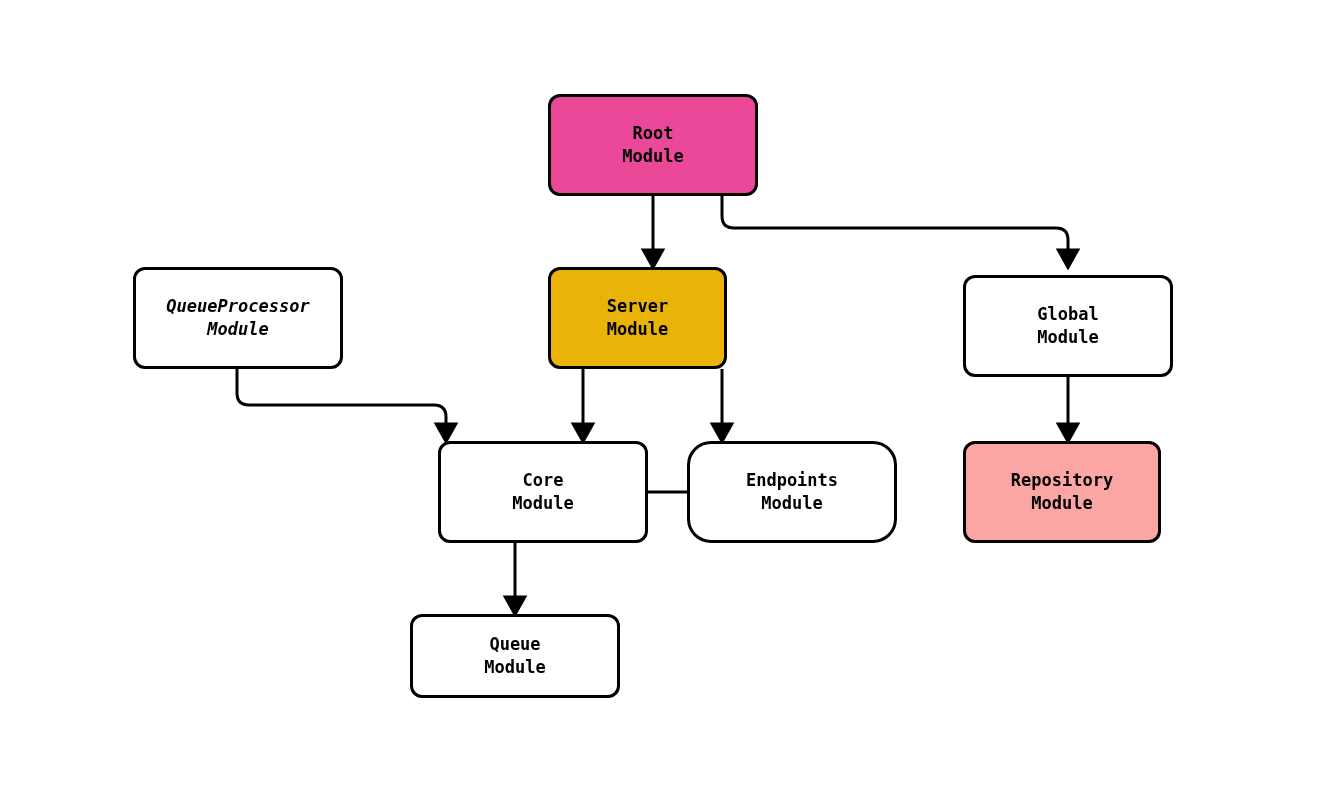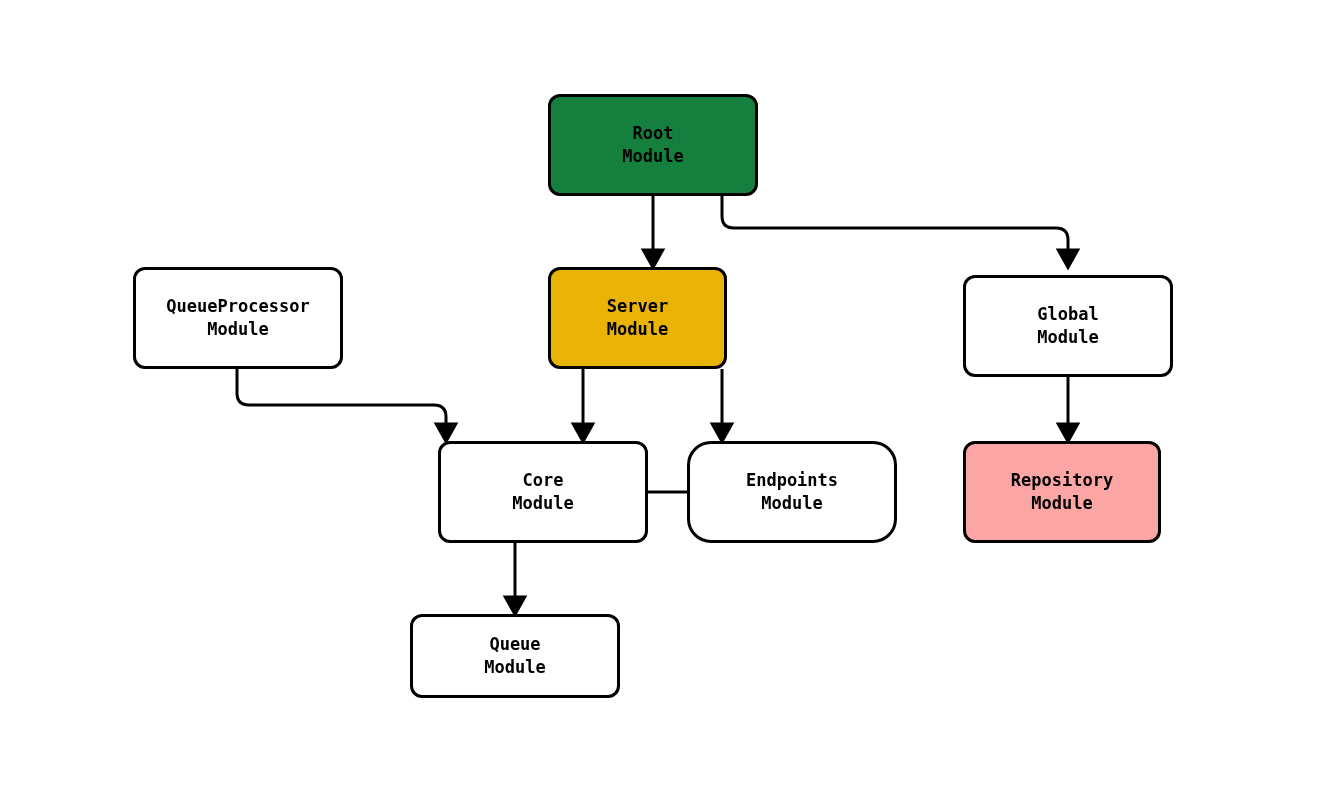--- a/index.html
+++ b/index.html
@@ -67,26 +67,26 @@
         <path d="M 722 196 L 722 216 Q 722 228 734 228 L 1056 228 Q 1068 228 1068 240 L 1068 252" marker-end="url(#arrowhead)"></path>
         <path d="M 583 369 L 583 426" marker-end="url(#arrowhead)"></path>
         <path d="M 722 369 L 722 426" marker-end="url(#arrowhead)"></path>
         <path d="M 237 369 L 237 393 Q 237 405 249 405 L 434 405 Q 446 405 446 417 L 446 426" marker-end="url(#arrowhead)"></path>
         <path d="M 687 492 L 635 492" marker-end="url(#arrowhead)"></path>
         <path d="M 1068 369 L 1068 426" marker-end="url(#arrowhead)"></path>
         <path d="M 515 543 L 515 599" marker-end="url(#arrowhead)"></path>
       </g>
   </svg>
 
-  <div class="node" style="left: 548px; top: 94px; width: 210px; height: 102px; background: #15803d; border-color: rgb(0, 0, 0);">
+  <div class="node" style="left: 548px; top: 94px; width: 210px; height: 102px; background: #ec4899; border-color: rgb(0, 0, 0);">
     <span class="node-label-line">Root</span>
     <span class="node-label-line">Module</span>
   </div>
 
-  <div class="node" style="left: 133px; top: 267px; width: 210px; height: 102px; background: rgb(255, 255, 255); border-color: rgb(0, 0, 0);">
+  <div class="node" style="left: 133px; top: 267px; width: 210px; height: 102px; background: rgb(255, 255, 255); border-color: rgb(0, 0, 0); font-style: italic;">
     <span class="node-label-line">QueueProcessor</span>
     <span class="node-label-line">Module</span>
   </div>
 
   <div class="node" style="left: 548px; top: 267px; width: 179px; height: 102px; background: #eab308; border-color: rgb(0, 0, 0);">
     <span class="node-label-line">Server</span>
     <span class="node-label-line">Module</span>
   </div>
 
   <div class="node" style="left: 963px; top: 267px; width: 210px; height: 102px; background: rgb(255, 255, 255); border-color: rgb(0, 0, 0); margin-top: 8px;">

